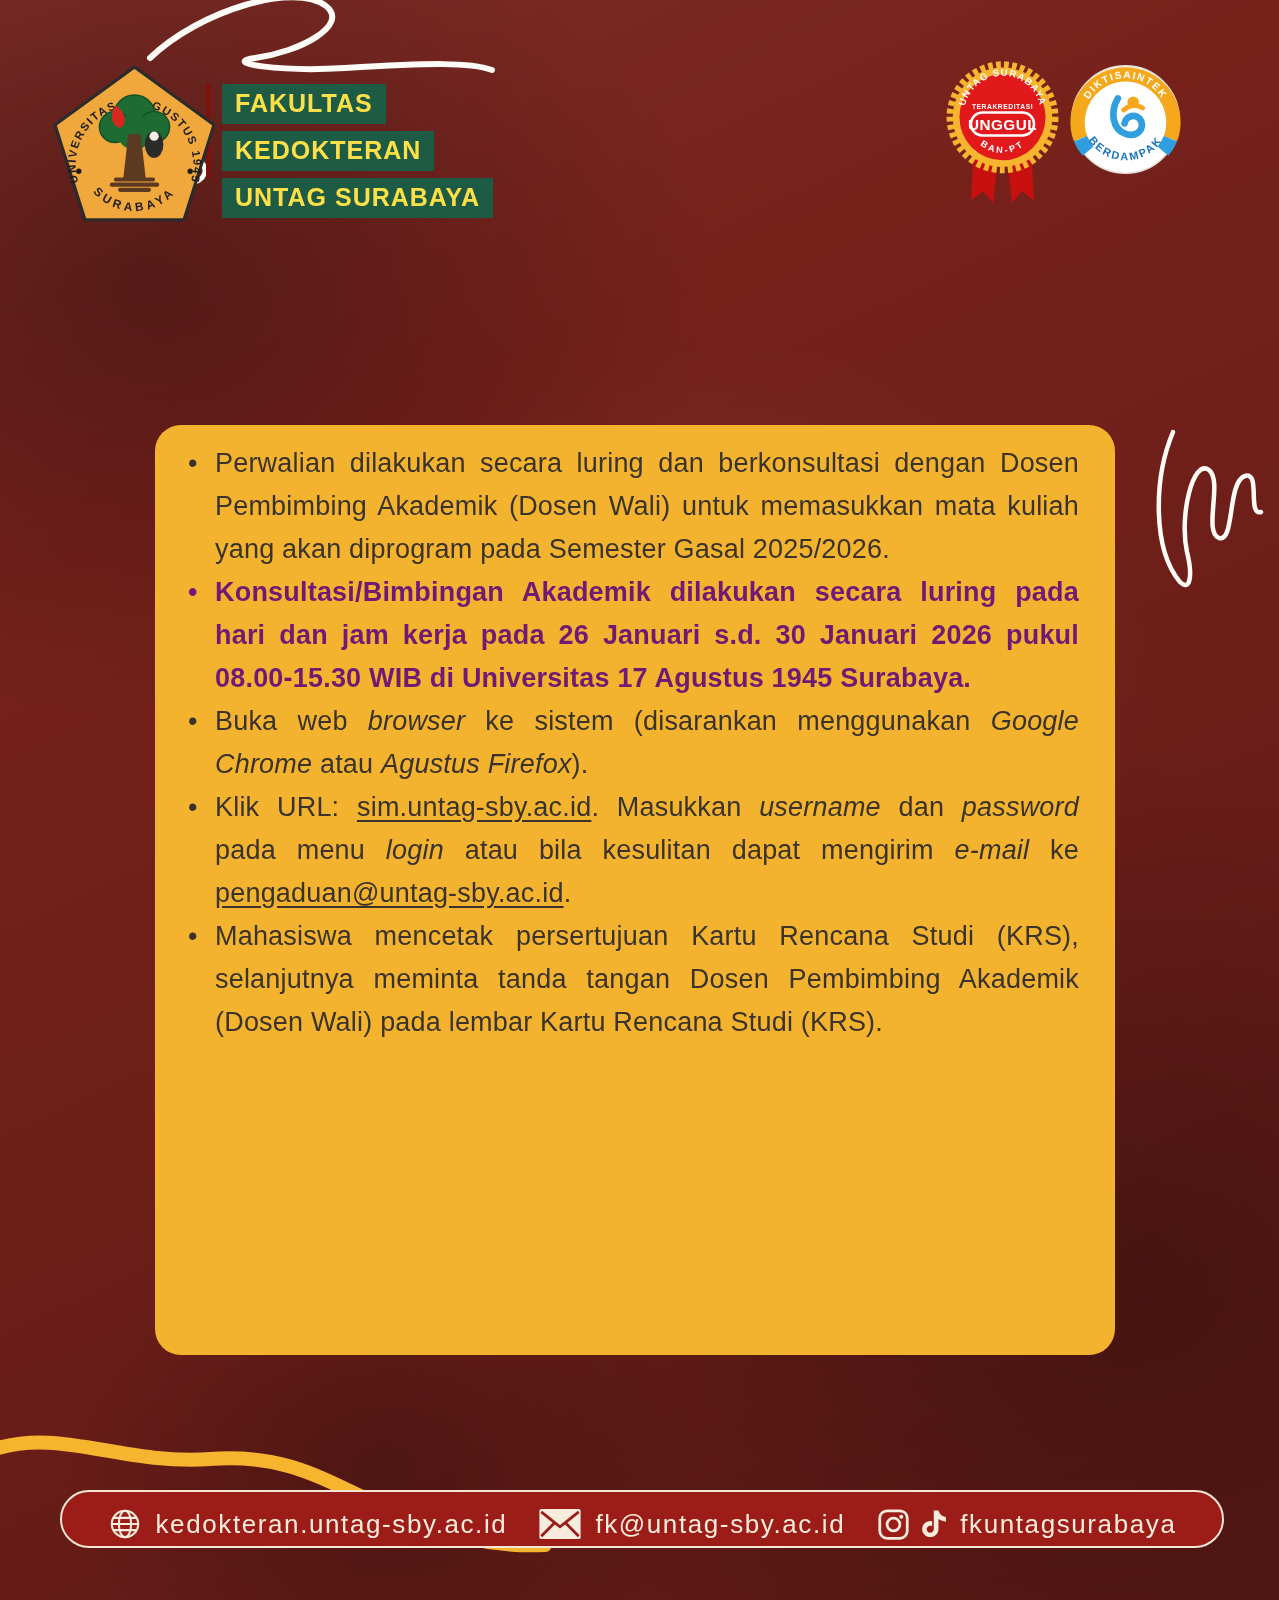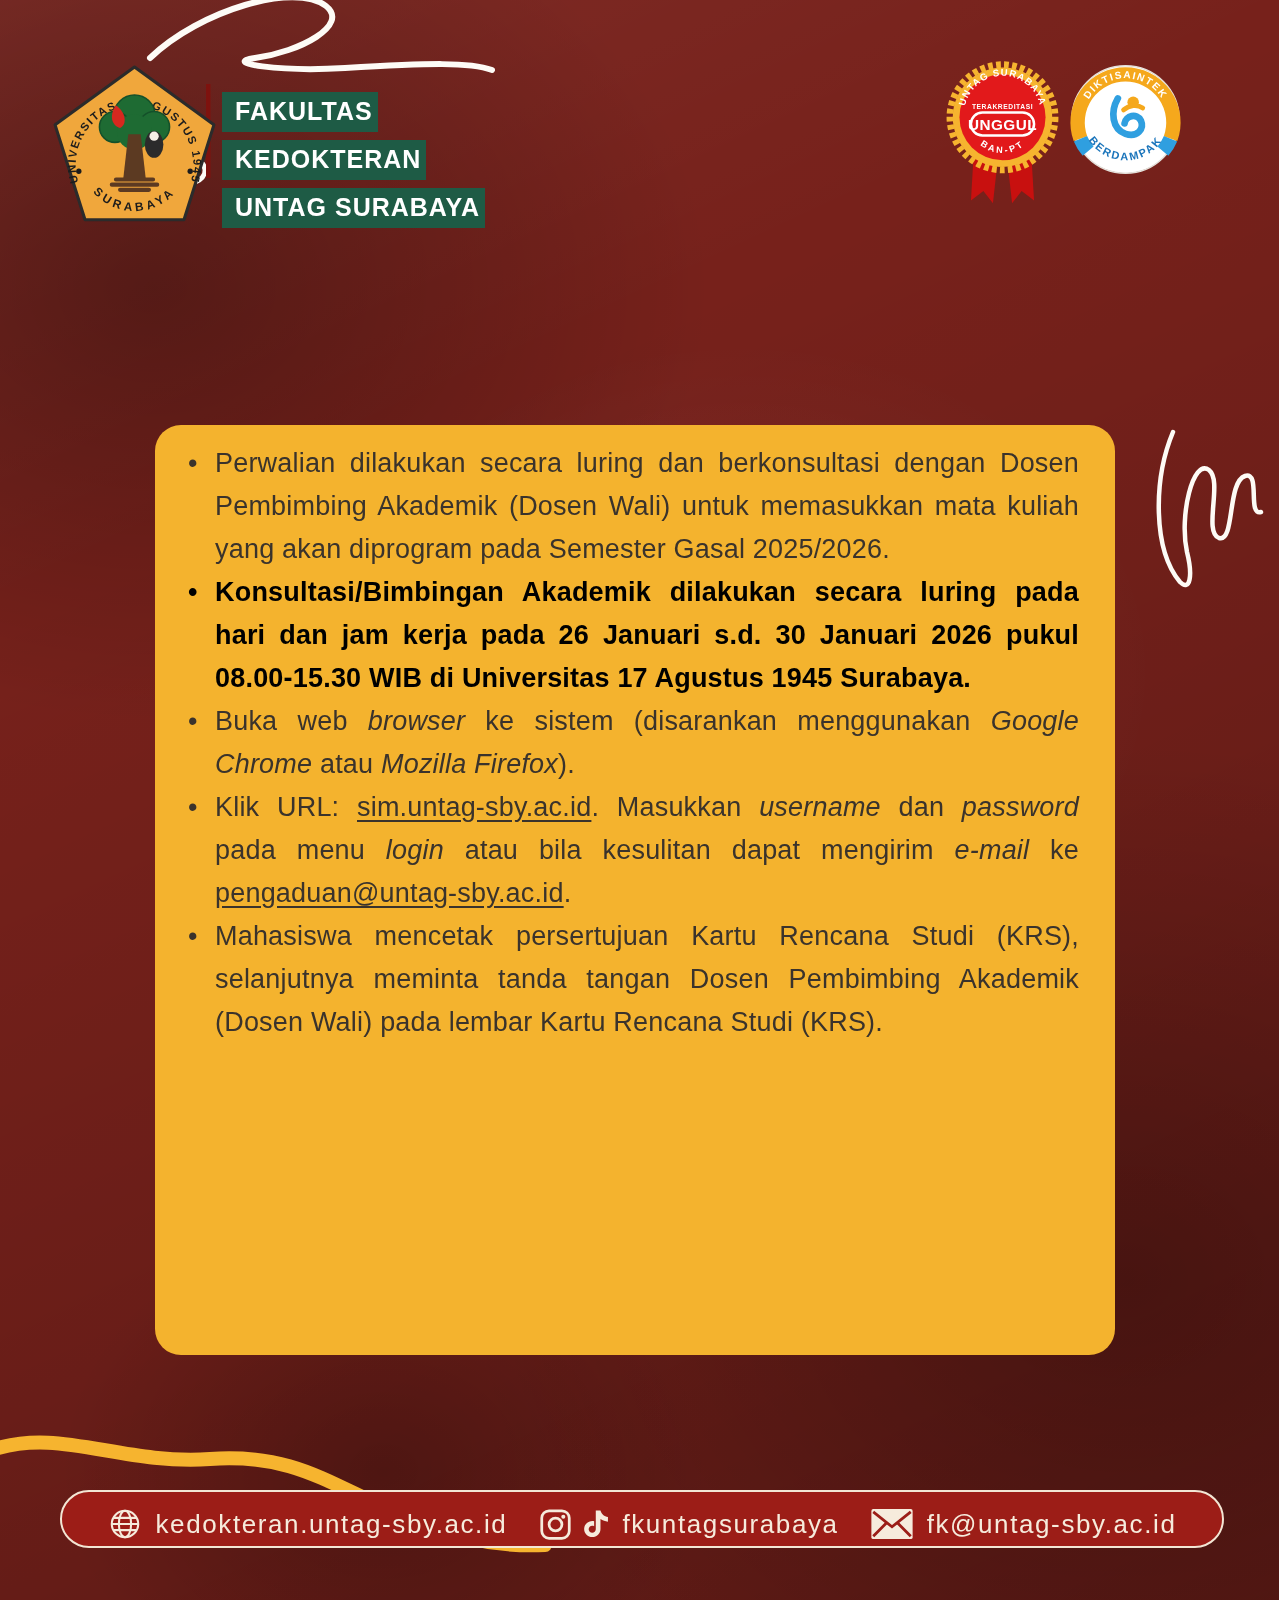--- a/index.html
+++ b/index.html
@@ -15,23 +15,23 @@
       radial-gradient(1100px 900px at 88% 80%, rgba(0,0,0,0.26), transparent 60%),
       radial-gradient(700px 560px at 58% 42%, rgba(255,255,255,0.055), transparent 60%),
       radial-gradient(500px 400px at 30% 92%, rgba(0,0,0,0.22), transparent 65%),
       linear-gradient(155deg, rgba(255,255,255,0.05) 0%, transparent 28%, rgba(0,0,0,0.10) 60%, rgba(0,0,0,0.26) 100%);
   }
   .decor{position:absolute;z-index:1;}
   
   .logo-svg{position:absolute;left:52px;top:64px;z-index:3;}
   .faculty{position:absolute;left:222px;top:84px;z-index:3;}
   .faculty .line{
-    display:table;background:#1E5B45;color:#ffffff;
+    display:table;background:#1E5B45;color:#fde047;
     font-weight:bold;font-size:25px;letter-spacing:1px;
-    padding:5px 5px 6px 13px;margin:8px 0 7px 0;
+    padding:5px 13px 6px 13px;margin:0 0 7px 0;
   }
   .badge-unggul{position:absolute;left:945px;top:58px;z-index:3;}
   .badge-dikti{position:absolute;left:1068px;top:62px;z-index:3;}
   
   .title-box{
     position:absolute;left:335px;top:263px;width:630px;height:89px;z-index:3;
     background:#F9BB2C;display:flex;align-items:center;justify-content:center;
   }
   .title-box h1{
     margin:0;font-family:"DejaVu Sans",sans-serif;font-weight:900;
@@ -45,21 +45,21 @@
   .content-box ul{
     list-style:none;margin:0;padding:17px 36px 0 30px;
   }
   .content-box li{
     position:relative;padding-left:30px;text-align:justify;
     font-size:27px;line-height:43px;color:#3A332C;letter-spacing:0.2px;
   }
   .content-box li::before{
     content:"\2022";position:absolute;left:3px;top:0;line-height:43px;font-size:27px;color:#3A332C;
   }
-  .content-box li.bold, .content-box li.bold::before{font-weight:bold;color:#000000;}
+  .content-box li.bold, .content-box li.bold::before{font-weight:bold;color:#701a75;}
   .seg-i{font-style:italic;}
   .seg-u{text-decoration:underline;text-underline-offset:4px;}
   
   .footer-pill{
     position:absolute;left:60px;top:1490px;width:1160px;height:54px;z-index:3;
     background:#9C1D17;border:2px solid #F3E6D4;border-radius:31px;
     display:flex;align-items:center;justify-content:center;gap:32px;
     color:#F6EBDC;font-size:26px;letter-spacing:1.6px;
   }
   .footer-group{display:flex;align-items:center;gap:14px;margin-top:10px;}
@@ -159,60 +159,60 @@
 
 
   <svg class="decor" style="left:1135px;top:420px;" width="135" height="200" viewBox="0 0 135 200">
     <path d="M 38,12 C 18,60 18,130 45,162 C 55,172 58,156 52,132 C 44,96 58,38 74,50 C 88,61 68,112 84,118 C 100,123 92,62 110,56 C 126,51 112,96 126,92" fill="none" stroke="#FDFBF6" stroke-width="4.5" stroke-linecap="round"></path>
   </svg>
 
   <div class="content-box">
     <ul>
         <li><span>Perwalian dilakukan secara luring dan berkonsultasi dengan Dosen Pembimbing Akademik (Dosen Wali) untuk memasukkan mata kuliah yang akan diprogram pada Semester Gasal 2025/2026.</span></li>
         <li class="bold"><span>Konsultasi/Bimbingan Akademik dilakukan secara luring pada hari dan jam kerja pada 26 Januari s.d. 30 Januari 2026 pukul 08.00-15.30 WIB di Universitas 17 Agustus 1945 Surabaya.</span></li>
-        <li><span>Buka web </span><span class="seg-i">browser</span><span> ke sistem (disarankan menggunakan </span><span class="seg-i">Google Chrome</span><span> atau </span><span class="seg-i">Mozilla Firefox</span><span>).</span></li>
+        <li><span>Buka web </span><span class="seg-i">browser</span><span> ke sistem (disarankan menggunakan </span><span class="seg-i">Google Chrome</span><span> atau </span><span class="seg-i">Agustus Firefox</span><span>).</span></li>
         <li><span>Klik URL: </span><span class="seg-u">sim.untag-sby.ac.id</span><span>. Masukkan </span><span class="seg-i">username</span><span> dan </span><span class="seg-i">password</span><span> pada menu </span><span class="seg-i">login</span><span> atau bila kesulitan dapat mengirim </span><span class="seg-i">e-mail</span><span> ke </span><span class="seg-u">pengaduan@untag-sby.ac.id</span><span>.</span></li>
         <li><span>Mahasiswa mencetak persertujuan Kartu Rencana Studi (KRS), selanjutnya meminta tanda tangan Dosen Pembimbing Akademik (Dosen Wali) pada lembar Kartu Rencana Studi (KRS).</span></li>
       </ul>
   </div>
 
   <svg class="wave-svg" width="560" height="160" viewBox="0 0 560 160">
     <path d="M -8,35 C 60,12 120,50 210,44 C 300,38 330,72 420,108 C 465,126 505,132 545,130" fill="none" stroke="#F6B42F" stroke-width="14" stroke-linecap="round"></path>
   </svg>
 
   <div class="footer-pill">
     <div class="footer-group">
       <span class="ico">
         <svg width="34" height="34" viewBox="0 0 36 36">
           <circle cx="18" cy="18" r="14" fill="none" stroke="#F6EBDC" stroke-width="2.2"></circle>
           <ellipse cx="18" cy="18" rx="6.5" ry="14" fill="none" stroke="#F6EBDC" stroke-width="2.2"></ellipse>
           <path d="M 6,11.5 H 30 M 4,18 H 32 M 6,24.5 H 30" stroke="#F6EBDC" stroke-width="2.2" fill="none"></path>
         </svg>
       </span>
       <span>kedokteran.untag-sby.ac.id</span>
     </div>
+    <div class="footer-group">
+      <span class="ico">
+        <svg width="42" height="30" viewBox="0 0 44 32">
+          <rect x="0" y="0" width="44" height="32" rx="2" fill="#F6EBDC"></rect>
+          <path d="M 2,3 L 22,19 L 42,3" fill="none" stroke="#9C1D17" stroke-width="3"></path>
+          <path d="M 2,29 L 16,15 M 42,29 L 28,15" fill="none" stroke="#9C1D17" stroke-width="3"></path>
+        </svg>
+      </span>
+      <span>fk@untag-sby.ac.id</span>
+    </div>
     <div class="footer-group" style="gap:10px;">
       <span class="ico">
         <svg width="33" height="33" viewBox="0 0 36 36">
           <rect x="3" y="3" width="30" height="30" rx="8" fill="none" stroke="#F6EBDC" stroke-width="3"></rect>
           <circle cx="18" cy="18" r="7" fill="none" stroke="#F6EBDC" stroke-width="3"></circle>
           <circle cx="26.5" cy="9.5" r="2.2" fill="#F6EBDC"></circle>
         </svg>
       </span>
       <span class="ico">
         <svg width="30" height="33" viewBox="0 0 34 38">
           <path d="M21 3c1.2 4.2 4.4 7 8.6 7.3v5.4c-3.1-.1-6-1.1-8.6-2.9v11.4c0 5.2-4.2 9.3-9.4 9.3s-9.4-4.1-9.4-9.3c0-5.1 4.1-9.3 9.3-9.3.8 0 1.5.1 2.2.3v5.7c-.7-.3-1.4-.5-2.2-.5-2.3 0-4.1 1.9-4.1 4.1s1.9 4.1 4.1 4.1 4.1-1.9 4.1-4.1V3h5.4z" fill="#F6EBDC"></path>
         </svg>
       </span>
       <span>fkuntagsurabaya</span>
     </div>
-    <div class="footer-group">
-      <span class="ico">
-        <svg width="42" height="30" viewBox="0 0 44 32">
-          <rect x="0" y="0" width="44" height="32" rx="2" fill="#F6EBDC"></rect>
-          <path d="M 2,3 L 22,19 L 42,3" fill="none" stroke="#9C1D17" stroke-width="3"></path>
-          <path d="M 2,29 L 16,15 M 42,29 L 28,15" fill="none" stroke="#9C1D17" stroke-width="3"></path>
-        </svg>
-      </span>
-      <span>fk@untag-sby.ac.id</span>
-    </div>
   </div>
 </div>
 
 </body></html>

